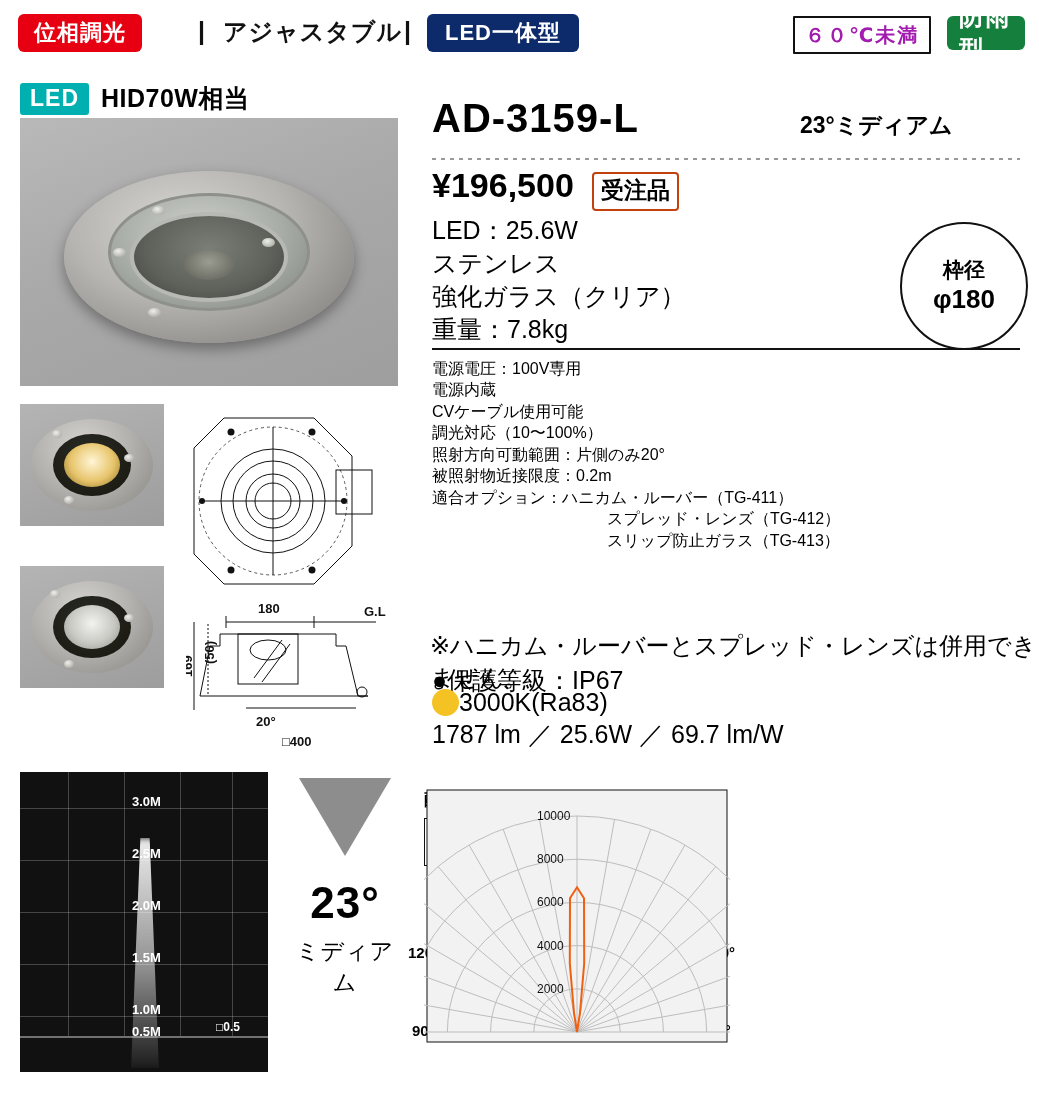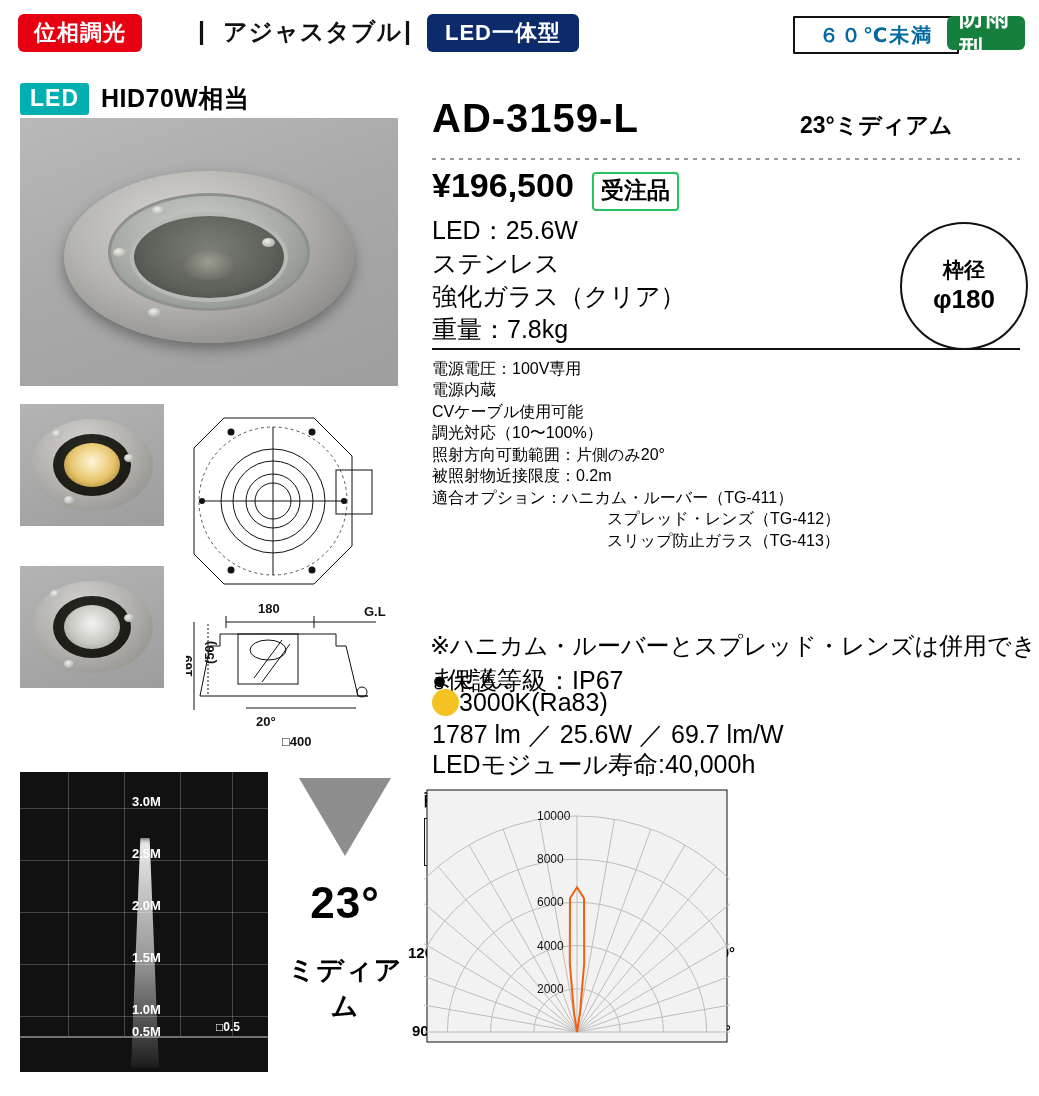--- a/index.html
+++ b/index.html
@@ -16,22 +16,22 @@
     display:inline-flex;align-items:center;justify-content:center;
     height:38px;border-radius:6px;color:#fff;font-weight:bold;
     font-size:22px;letter-spacing:1px;
   }
   .b-red{background:#e60012;padding:0 16px;position:absolute;left:0;top:0;}
   .b-sep{position:absolute;font-size:25px;color:#111;font-weight:bold;top:3px;}
   .b-plain{position:absolute;top:2px;font-size:24px;font-weight:bold;color:#111;letter-spacing:1px;}
   .b-navy{background:#0d2b6b;padding:0 18px;position:absolute;top:0;}
   .b-outline{
     position:absolute;top:2px;border:2px solid #111;border-radius:1px;
-    height:34px;display:inline-flex;align-items:center;padding:0 24px;
-    font-size:20px;font-weight:bold;letter-spacing:2px;color:#0369a1;
+    height:34px;display:inline-flex;align-items:center;padding:0 10px;
+    font-size:20px;font-weight:bold;letter-spacing:2px;color:#a21caf;
   }
   .b-cyan{background:#15803d;padding:0 12px;position:absolute;top:2px;height:34px;font-size:25px;}
 
   
   .ledline{position:absolute;left:20px;top:82px;display:flex;align-items:center;gap:12px;}
   .led-chip{
     background:#00b0b0;color:#fff;font-weight:bold;font-size:23px;
     padding:2px 10px 3px;border-radius:3px;letter-spacing:1px;
   }
   .hid{font-size:25px;font-weight:bold;letter-spacing:0.5px;}
@@ -119,35 +119,35 @@
 
   
   .beamicon{position:absolute;left:286px;top:778px;width:118px;height:250px;text-align:center;}
   .tri{
     width:0;height:0;margin:0 auto;
     border-left:46px solid transparent;border-right:46px solid transparent;
     border-bottom:78px solid #8d8d8d;
     transform:rotate(180deg);
   }
   .deg{font-size:44px;font-weight:bold;margin-top:22px;letter-spacing:1px;}
-  .medium{font-size:27px;font-weight:bold;margin-top:24px;letter-spacing:1px;}
+  .medium{font-size:23px;font-weight:normal;margin-top:8px;letter-spacing:1px;}
 
   
   .model{
     position:absolute;left:432px;top:96px;font-size:40px;font-weight:bold;letter-spacing:1px;
   }
   .beamname{position:absolute;left:800px;top:110px;font-size:23px;font-weight:bold;}
   .dots{
     position:absolute;left:432px;top:158px;width:588px;height:2px;
     background-image:linear-gradient(to right,#999 0 4px,transparent 4px 9px);
     background-size:9px 2px;
   }
   .price{position:absolute;left:432px;top:166px;font-size:34px;font-weight:bold;}
   .orderbox{
-    position:absolute;left:592px;top:172px;border:2px solid #22c55e;border-radius:4px;
+    position:absolute;left:592px;top:172px;border:2px solid #c2410c;border-radius:4px;
     padding:1px 7px 3px;font-size:23px;font-weight:bold;
   }
   .spec1{position:absolute;left:432px;top:214px;font-size:25px;line-height:1.32;}
   .hr1{position:absolute;left:432px;top:348px;width:588px;height:2px;background:#111;}
   .spec2{position:absolute;left:432px;top:358px;font-size:16px;line-height:1.34;}
   .spec2 .indent{padding-left:175px;}
   .note{position:absolute;left:430px;top:630px;font-size:24px;}
   .ip{position:absolute;left:432px;top:664px;font-size:25px;}
   .kelvin{position:absolute;left:432px;top:688px;font-size:25px;display:flex;align-items:center;}
   .dot-amber{width:27px;height:27px;border-radius:50%;background:#f5c223;display:inline-block;}
@@ -335,21 +335,20 @@
     <div class="indent">スリップ防止ガラス（TG-413）</div>
   </div>
 
   <div class="note">※ハニカム・ルーバーとスプレッド・レンズは併用できません。</div>
   <div class="ip">●保護等級：IP67</div>
   <div class="kelvin">
     <span class="dot-amber"></span>
     <span>3000K(Ra83)</span>
   </div>
   <div class="lumens">1787 lm ／ 25.6W ／ 69.7 lm/W</div>
-  <div class="lifetime">LEDモジュール寿命:40,000h</div>
 
   <div class="framecircle">
     <div class="fc-top">枠径</div>
     <div class="fc-bot">φ180</div>
   </div>
 
   <div class="pc-title">配光曲線</div>
   <div class="pc-180">180°</div>
   <div class="pc-unit">実光度(cd)</div>
   <div class="pc-150">150°</div>

